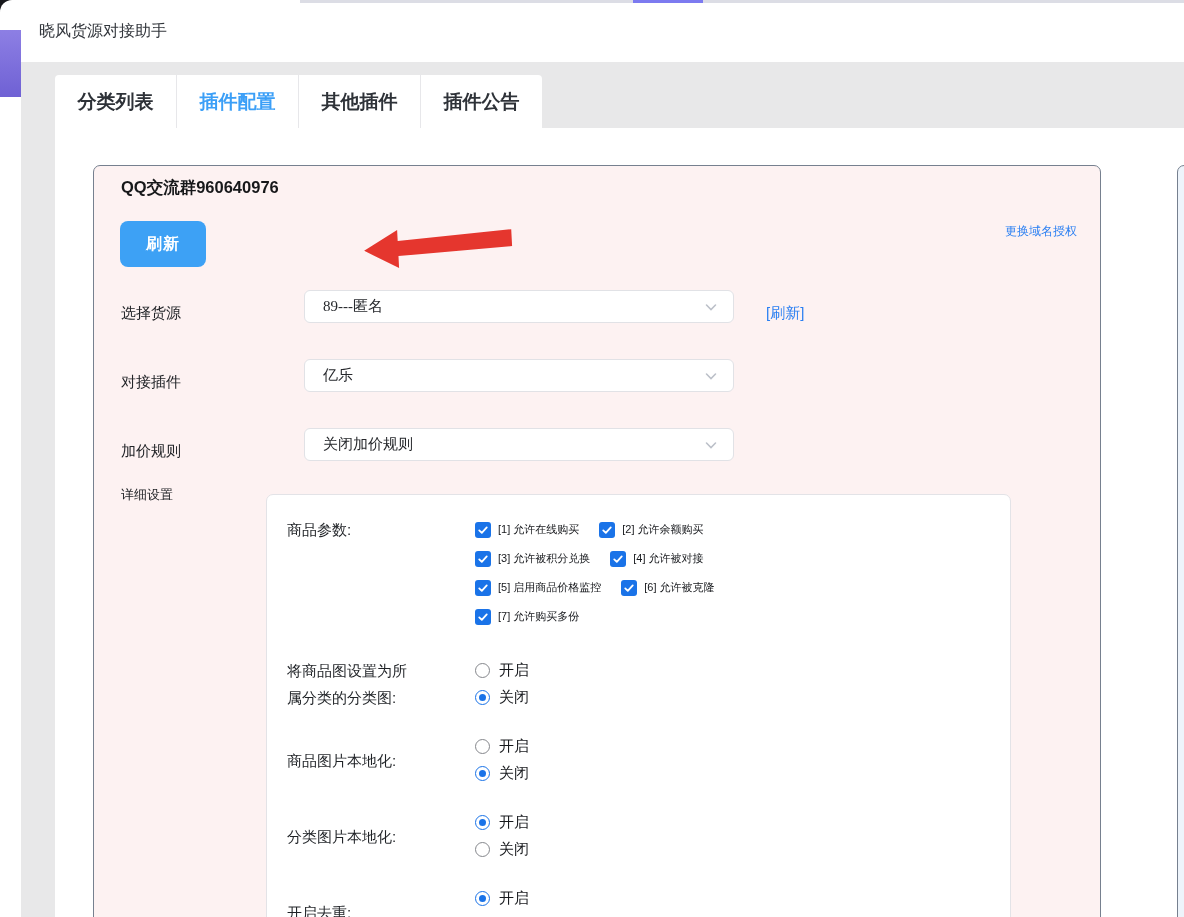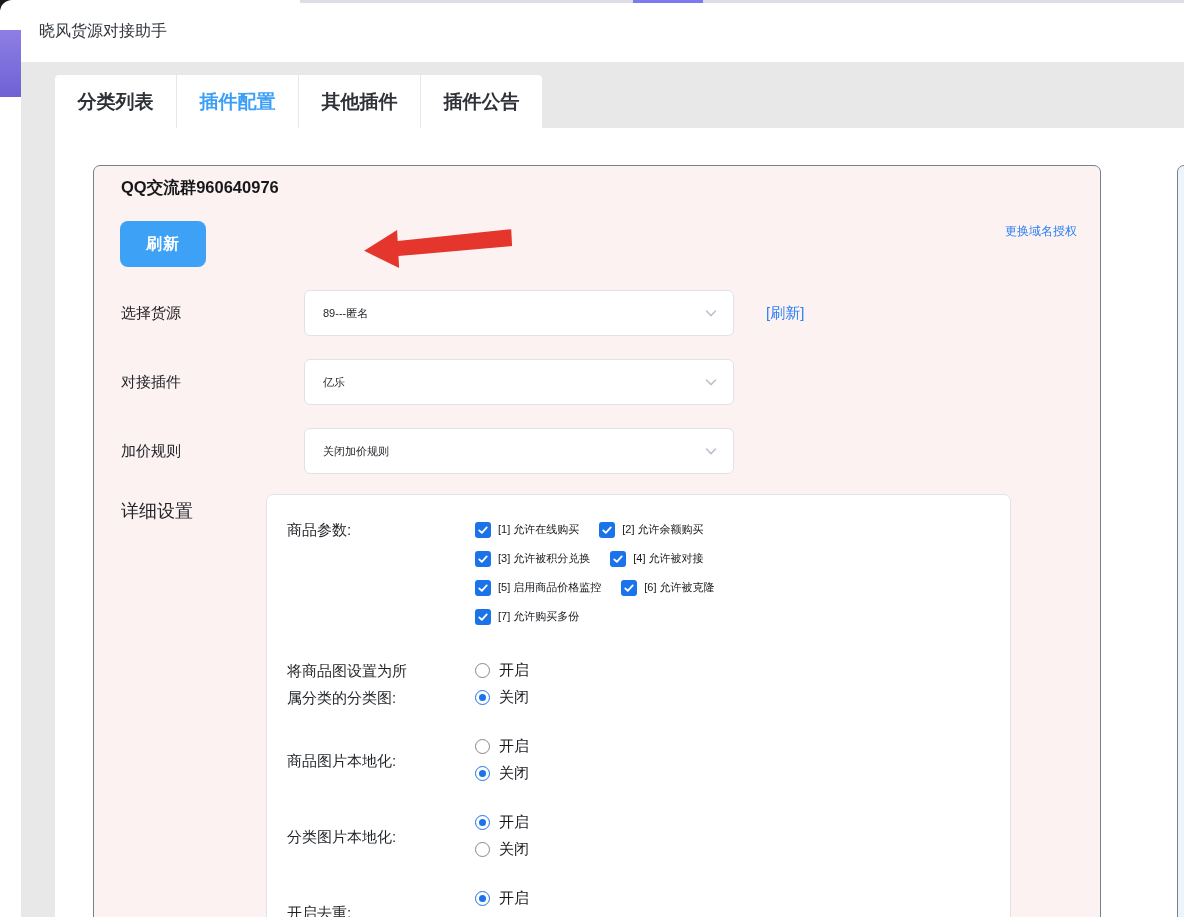--- a/index.html
+++ b/index.html
@@ -32,25 +32,25 @@
   .panel-title{position:absolute;left:27px;top:11px;font-size:16.5px;font-weight:700;color:#17181a;}
   .btn{position:absolute;top:55px;height:46px;border:none;border-radius:8px;color:#fff;
     font-size:16px;font-weight:700;font-family:inherit;cursor:pointer;letter-spacing:1px;}
   .btn-refresh{left:26px;width:86px;background:#3da1f5;}
   .btn-restore{left:144px;width:122px;background:#ee6f6f;}
   .arrow-annot{position:absolute;left:266px;top:58px;width:156px;height:44px;z-index:5;transform:rotate(-3deg);}
   .domain-link{position:absolute;right:23px;top:57px;font-size:12px;color:#2a7ff2;cursor:pointer;text-decoration:none;}
   
   .prow{position:absolute;left:27px;width:957px;height:46px;}
   .plabel{position:absolute;left:0;top:50%;transform:translateY(-50%);font-size:15px;color:#222428;}
-  .pselect{position:absolute;left:183px;top:0;width:430px;height:46px;box-sizing:border-box;background:#fff;
+  .pselect{position:absolute;left:183px;top:0;width:430px;height:33px;box-sizing:border-box;background:#fff;
     border:1px solid #e1e2e6;border-radius:6px;display:flex;align-items:center;justify-content:space-between;
-    padding:0 14px 0 18px;font-size:11px;color:#26282c;cursor:pointer;}
+    padding:0 14px 0 18px;font-size:15px;color:#26282c;cursor:pointer;font-family:Liberation Serif, serif;}
   .pextra{position:absolute;left:645px;top:50%;transform:translateY(-50%);font-size:15px;color:#2a7ff2;cursor:pointer;text-decoration:none;}
-  .detail-label{position:absolute;left:27px;top:333px;font-size:18px;color:#222428;}
+  .detail-label{position:absolute;left:27px;top:320px;font-size:13px;color:#222428;}
   
   .detail-panel{position:absolute;left:172px;top:328px;width:745px;height:620px;box-sizing:border-box;
     background:#fff;border:1px solid #e3e3e7;border-radius:7px;padding:20px 0 0 20px;overflow:hidden;}
   .dgroup{display:flex;align-items:center;margin-bottom:22px;}
   .dgroup.top-align{align-items:flex-start;margin-bottom:26px;justify-content:space-between;}
   .dlabel{width:130px;margin-right:58px;font-size:15px;color:#1f2226;line-height:27px;}
   .dgroup.top-align .dlabel{line-height:29px;}
   .dcontrol{flex:1;}
   .cb-line{display:flex;align-items:center;height:29px;}
   .cb-item{display:flex;align-items:center;font-size:11px;color:#16181c;margin-right:20px;cursor:pointer;}

